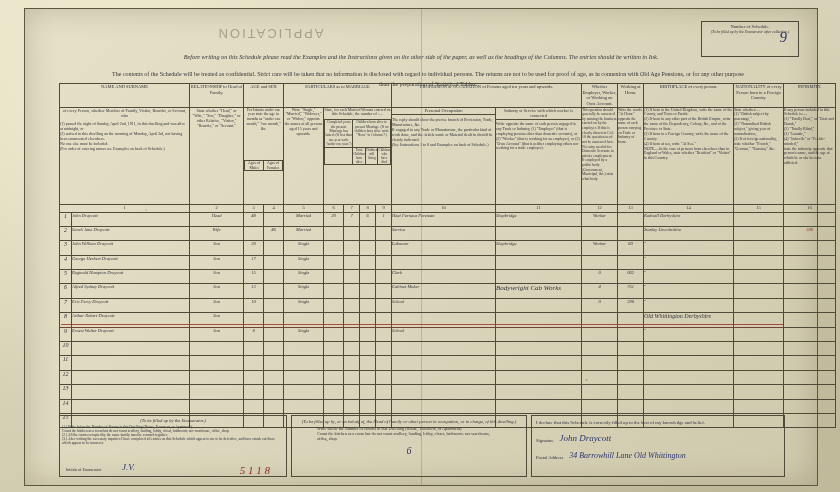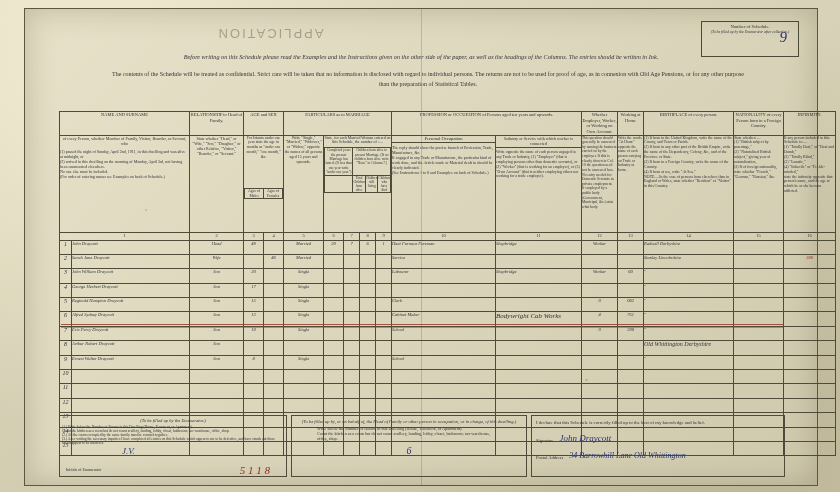--- a/index.html
+++ b/index.html
@@ -44,21 +44,21 @@
     position:absolute;right:18px;top:12px;width:98px;height:36px;
     border:1px solid #4d4937;font-size:4.6px;text-align:center;color:#33333a;
     padding-top:2px;box-sizing:border-box;line-height:1.35;
   }
   .schednum{
     position:absolute;right:30px;top:20px;font-size:15px;color:#2c2f6b;
     font-family:"Liberation Serif",serif;font-style:italic;
   }
   
   table.census{
-    position:absolute;left:34px;top:102px;width:726px;
+    position:absolute;left:34px;top:74px;width:726px;
     border-collapse:collapse;table-layout:fixed;
   }
   table.census td,table.census th{
     border:1px solid #4f4b39;vertical-align:top;padding:0;
     font-size:4.5px;color:#32323a;line-height:1.25;
   }
   .colhead{
     text-align:center;font-weight:normal;font-size:5.2px;padding:2px 1px;
     height:14px;
   }
@@ -549,21 +549,21 @@
     <div class="redline2"></div>
 
     <div class="footwrap">
       <div class="fl">
         <div class="ftitle">(To be filled up by the Enumerator.)</div>
         <div style="white-space:pre-line;font-size:3.6px">(1.)  Write below the Number of Rooms in this Dwelling (House, Tenement, or Apartment).
 Count the kitchen as a room but do not count scullery, landing, lobby, closet, bathroom; nor warehouse, office, shop.
 (2.)  All the rooms occupied by the same family must be counted together.
 (3.)  After writing the necessary inquiries I have completed all entries on this Schedule which appear to me to be defective, and have struck out those which appear to be incorrect.</div>
         <div style="position:absolute;left:6px;bottom:4px;font-size:4px">Initials of Enumerator</div>
-        <div style="position:absolute;left:62px;bottom:20px" class="sig">J.V.</div>
+        <div style="position:absolute;left:62px;bottom:4px" class="sig">J.V.</div>
         <div style="position:absolute;right:16px;bottom:0px" class="totline">5  1  1  8</div>
       </div>
 
       <div class="fm">
         <div class="ftitle">(To be filled up by, or on behalf of, the Head of Family or other person in occupation, or in charge, of this dwelling.)</div>
         <div style="font-size:4.2px;white-space:pre-line;text-align:left;padding:0 22px">Write below the Number of Rooms in this Dwelling (House, Tenement, or Apartment).
 Count the kitchen as a room but do not count scullery, landing, lobby, closet, bathroom; nor warehouse, office, shop.</div>
         <div class="sig" style="margin-top:4px;font-size:10px">6</div>
       </div>
 

